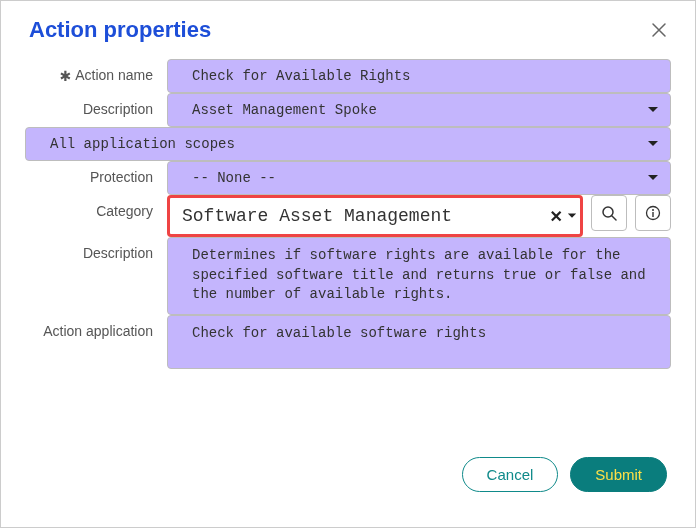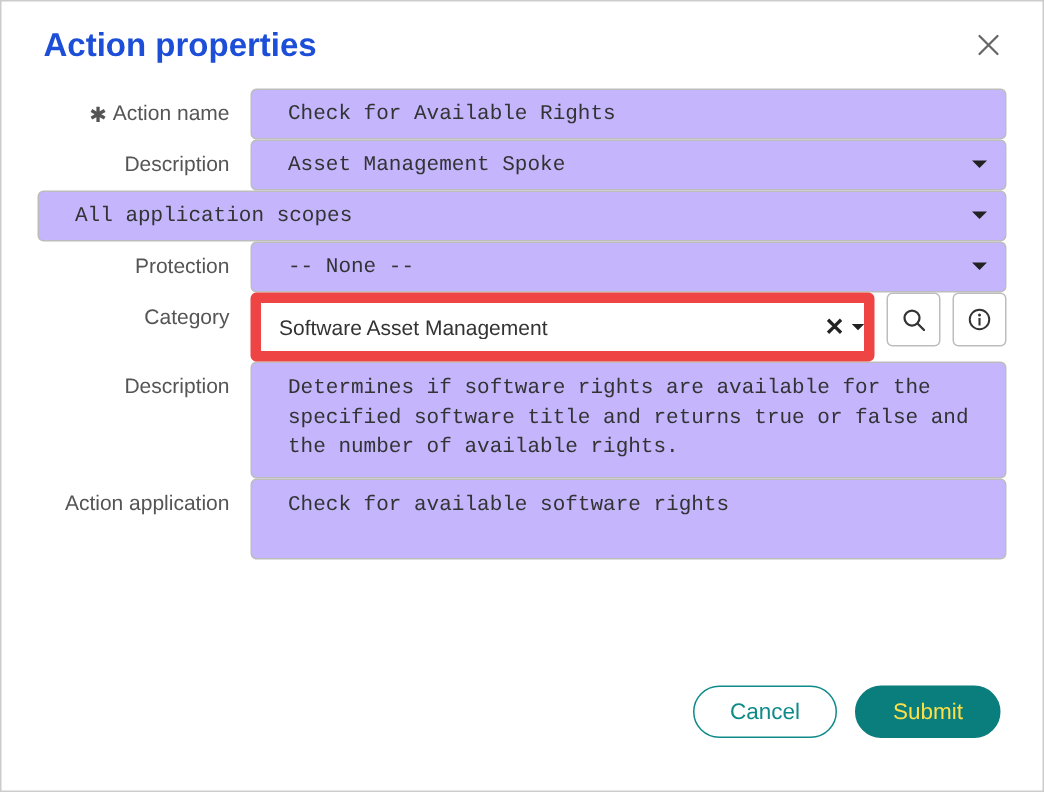--- a/index.html
+++ b/index.html
@@ -98,26 +98,26 @@
     transform: translateY(-50%);
     pointer-events: none;
     color: #333;
   }
   .category-input-wrap {
     position: relative;
     flex: 1;
   }
   .category-input {
     width: 100%;
-    border: 7px solid #ef4444;
+    border: 3px solid #ef4444;
     border-radius: 4px;
     padding: 8px 60px 8px 12px;
-    font-size: 14px;
-    color: #333;
-    font-family: Liberation Sans, sans-serif;
+    font-size: 18px;
+    color: #333;
+    font-family: Liberation Mono, monospace;
   }
   .category-actions {
     position: absolute;
     right: 6px;
     top: 50%;
     transform: translateY(-50%);
     display: flex;
     align-items: center;
     gap: 2px;
   }

